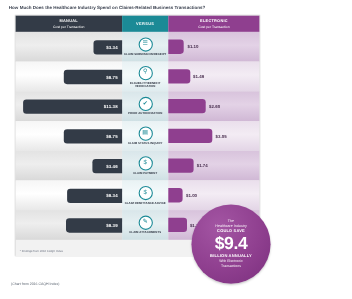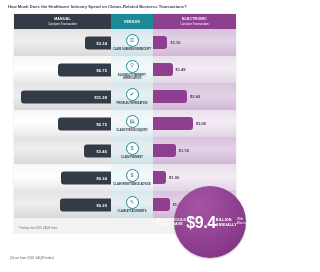--- a/index.html
+++ b/index.html
@@ -46,21 +46,21 @@
   .icon{width:11px;height:11px;border-radius:50%;background:#ffffff;border:1.2px solid #1b8a96;
         display:flex;align-items:center;justify-content:center;color:#1b8a96;font-size:5.5px;line-height:1;}
   .mid .lbl{margin-top:1px;font-size:2.6px;font-weight:700;color:#2c3340;text-align:center;line-height:3px;letter-spacing:.05px;width:40px;}
 
   .footnote{position:absolute;left:4px;bottom:3.5px;font-size:2.6px;color:#6b7280;}
 
   .caption{position:absolute;left:10px;top:256px;font-size:3.2px;color:#5b6470;}
 
   .circle{position:absolute;right:4px;top:186px;width:72px;height:72px;border-radius:50%;
           background:radial-gradient(circle at 35% 28%,#a355a3 0%,#8f3f8f 55%,#7a2f7d 100%);
-          color:#fff;display:flex;flex-direction:row;align-items:center;justify-content:center;text-align:left;
+          color:#fff;display:flex;flex-direction:column;align-items:center;justify-content:center;text-align:right;
           box-shadow:0 1px 2px rgba(0,0,0,.22);z-index:9;}
   .c1{font-size:3.3px;line-height:4px;font-weight:400;opacity:.95;}
   .c2{font-size:3.6px;line-height:4.4px;font-weight:700;letter-spacing:.2px;margin-top:.5px;}
   .c3{font-size:16px;line-height:17px;font-weight:700;letter-spacing:-.4px;margin:1px 0 0;}
   .c4{font-size:3.7px;line-height:4.4px;font-weight:700;letter-spacing:.15px;margin-top:1px;}
   .c5{font-size:3.2px;line-height:3.9px;font-weight:400;opacity:.95;margin-top:.5px;}
 </style>
 </head>
 <body>
 

